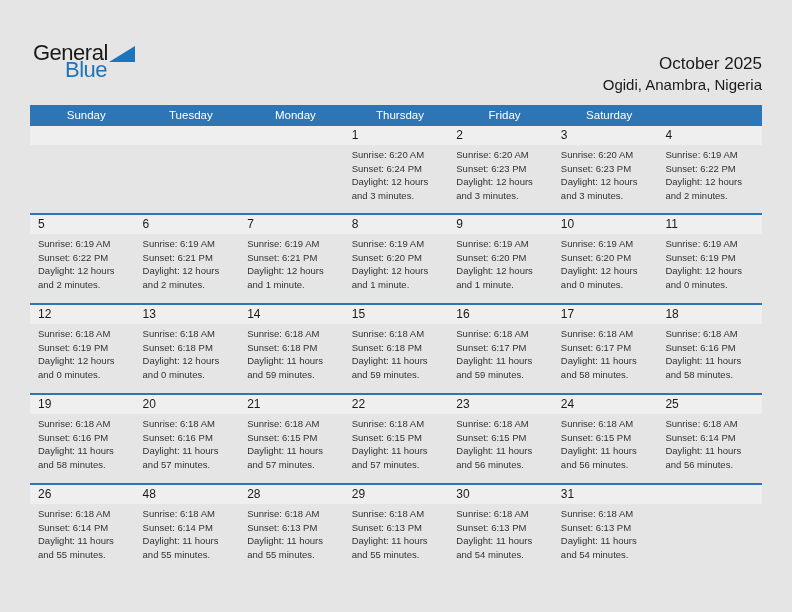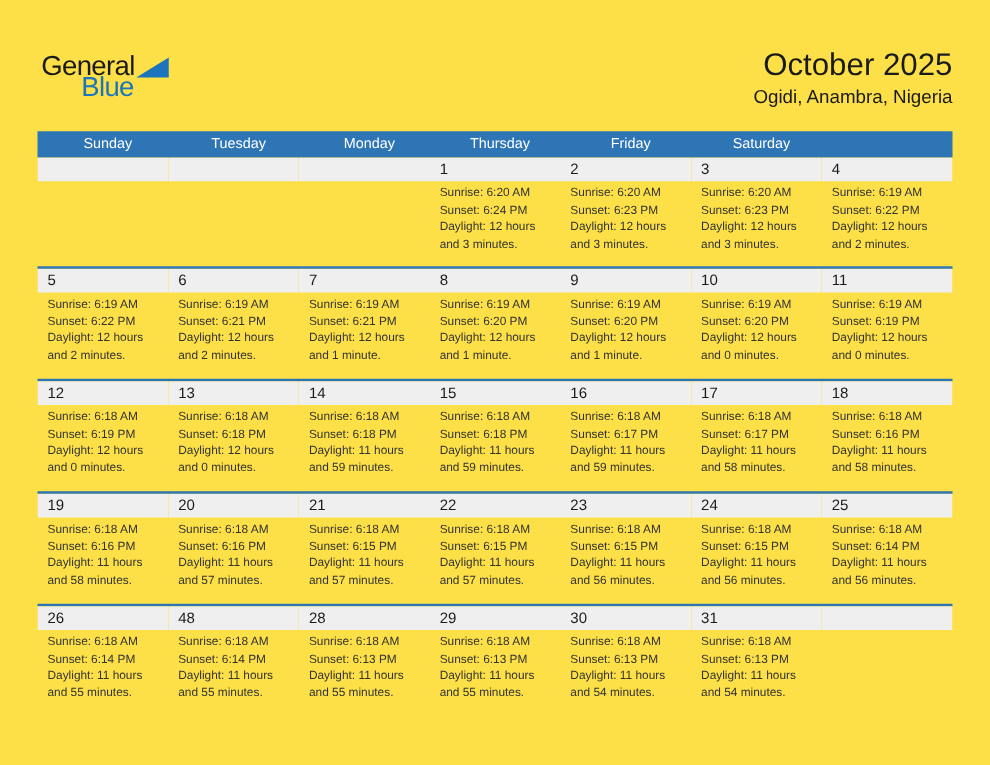--- a/index.html
+++ b/index.html
@@ -3,21 +3,21 @@
 <meta charset="utf-8">
 <style>
   * { margin: 0; padding: 0; box-sizing: border-box; }
   html, body { background: #ffffff; }
   body { font-family: "Liberation Sans", "DejaVu Sans", sans-serif; }
 
   .page {
     position: relative;
     width: 792px;
     height: 612px;
-    background: #fde047;
+    background: #e5e5e5;
     overflow: hidden;
   }
 
   
   .logo { position: absolute; left: 33px; top: 42px; }
   .logo-row { display: flex; align-items: flex-end; }
   .logo-general {
     font-size: 22px;
     color: #1a1a1a;
     letter-spacing: -0.5px;
@@ -34,21 +34,21 @@
     font-size: 22px;
     color: #1C75BC;
     letter-spacing: -0.5px;
     line-height: 1;
     margin-left: 32px;
     margin-top: -5px;
   }
 
   
   .titles { position: absolute; right: 30px; top: 38px; text-align: right; }
-  .title { font-size: 25px; color: #1a1a1a; line-height: 1.15; }
+  .title { font-size: 17px; color: #1a1a1a; line-height: 1.15; margin-top: 16px; }
   .subtitle { font-size: 15px; color: #1a1a1a; margin-top: 2px; }
 
   
   .calendar { position: absolute; left: 30px; top: 105px; width: 732px; }
 
   .dow-row {
     display: grid;
     grid-template-columns: repeat(7, 1fr);
     background: #2E75B6;
     height: 21px;

